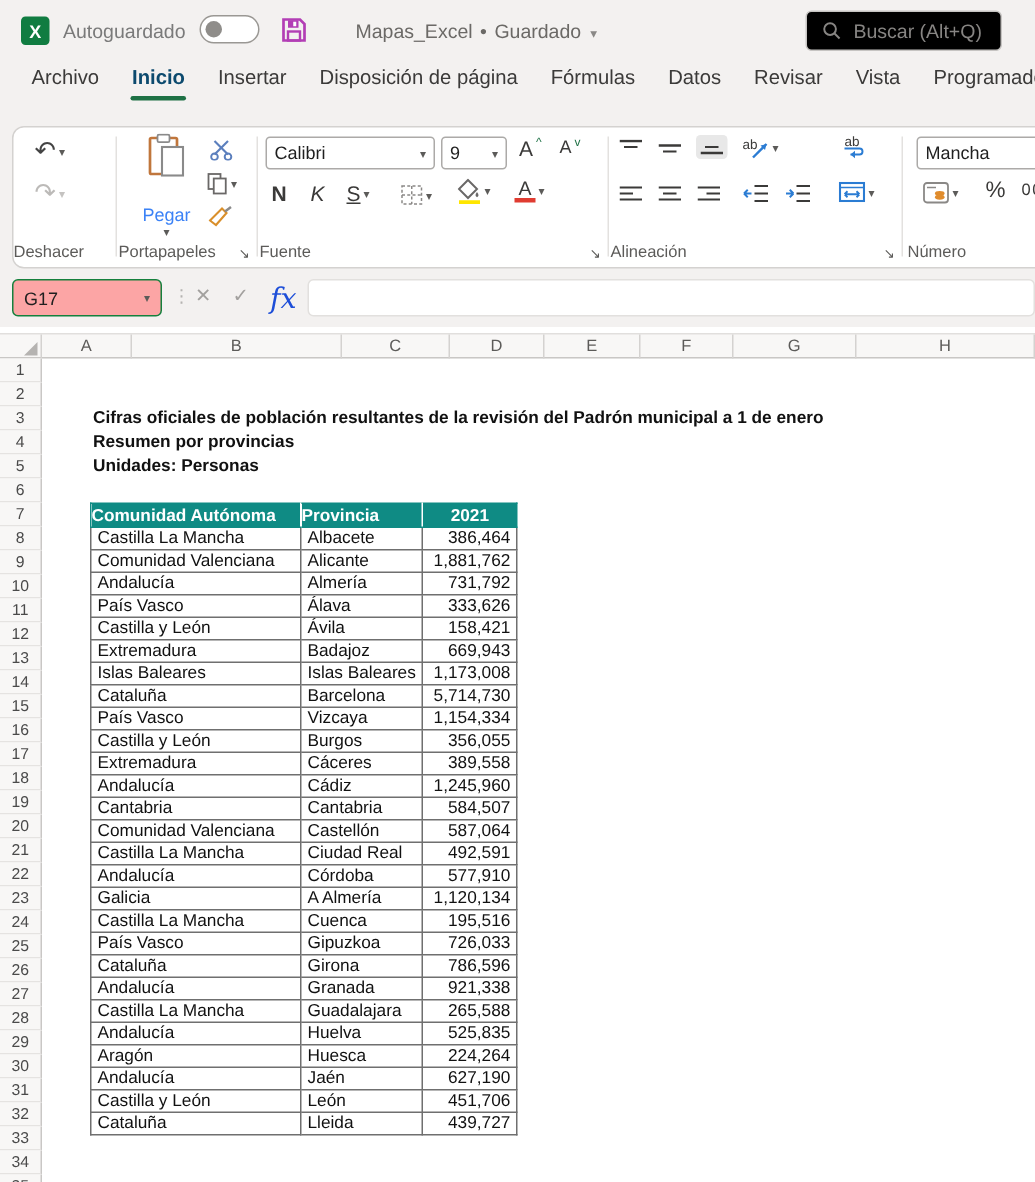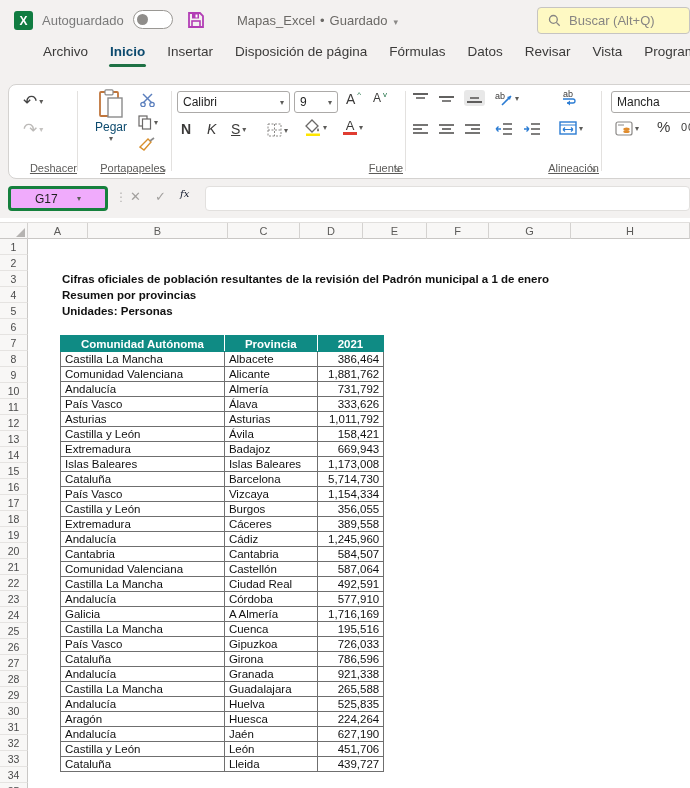--- a/index.html
+++ b/index.html
@@ -10,64 +10,64 @@
   
   #titlebar { position:absolute; left:0; top:0; width:690px; height:40px; background:#f3f1f0; }
   #excel-logo { position:absolute; left:14px; top:11px; width:19px; height:19px; background:#107c41; border-radius:3px; color:#fff; font-weight:bold; font-size:12px; display:flex; align-items:center; justify-content:center; }
   #autosave-label { position:absolute; left:42px; top:13px; font-size:13px; color:#7a7a7a; }
   #autosave-toggle { position:absolute; left:133px; top:10px; width:40px; height:19px; border:1px solid #9a9894; border-radius:10px; background:#fff; }
   #autosave-knob { position:absolute; left:3px; top:3px; width:11px; height:11px; border-radius:50%; background:#8f8d8a; }
   #save-btn { position:absolute; left:186px; top:10px; width:20px; height:20px; }
   #doc-title-wrap { position:absolute; left:237px; top:13px; font-size:13px; color:#6b6966; white-space:nowrap; }
   #doc-title-wrap .sep { margin:0 5px; }
   #title-caret { font-size:9px; color:#8a8886; margin-left:6px; }
-  #search-box { position:absolute; left:537px; top:7px; width:153px; height:27px; border:1px solid #c6c4c2; border-radius:4px; background:#fef9c3; display:flex; align-items:center; padding-left:10px; color:#878583; font-size:13px; gap:8px; white-space:nowrap; overflow:hidden; }
+  #search-box { position:absolute; left:537px; top:7px; width:131px; height:27px; border:1px solid #c6c4c2; border-radius:4px; background:#000000; display:flex; align-items:center; padding-left:10px; color:#878583; font-size:13px; gap:8px; white-space:nowrap; overflow:hidden; }
 
   
-  #tabs-row { position:absolute; left:0; top:42px; width:613px; height:24px; display:flex; padding-left:10px; gap:0;margin-left:22px; }
+  #tabs-row { position:absolute; left:0; top:42px; width:613px; height:24px; display:flex; padding-left:10px; gap:0; }
   .tab { font-size:13.5px; color:#3b3a39; padding:2px 11px 5px 11px; white-space:nowrap; position:relative; }
   .tab.active { font-weight:700; color:#0c4a6e; }
   .tab.active::after { content:""; position:absolute; left:10px; right:10px; bottom:-1px; height:3px; background:#1e7145; border-radius:2px; }
 
   
   #ribbon { position:absolute; left:8px; top:84px; width:700px; height:95px; background:#ffffff; border:1px solid #d4d2d0; border-radius:8px 0 0 8px; }
   .vsep { position:absolute; top:6px; height:80px; width:1px; background:#e3e1df; }
-  .grouplabel { position:absolute; bottom:4px; font-size:11px; color:#5c5b59; text-align:right; white-space:nowrap;text-decoration:underline; }
+  .grouplabel { position:absolute; bottom:4px; font-size:11px; color:#5c5b59; text-align:left; white-space:nowrap; }
   .launcher { position:absolute; bottom:4px; font-size:9px; color:#5c5b59; }
   .chev { font-size:8px; color:#5c5b59; }
   .combo { position:absolute; height:22px; border:1px solid #acaaa8; border-radius:3px; background:#fff; font-size:12px; color:#1f1f1f; display:flex; align-items:center; padding:0 5px; justify-content:space-between; }
   .ibtn { position:absolute; display:flex; align-items:center; gap:2px; }
   .glyph { font-family:"DejaVu Sans", sans-serif; }
   .sel { background:#e8e8e8; border-radius:3px; padding:2px 3px; }
   .txtbtn { font-size:14px; color:#3b3a39; }
 
   
   #formula-row { position:absolute; left:0; top:182px; width:690px; height:34px; }
-  #name-box { position:absolute; left:8px; top:4px; width:100px; height:25px; background:#f0abfc; border:3px solid #15803d; border-radius:4px; font-size:12px; display:flex; align-items:center; justify-content:space-between; padding:0 24px; color:#1f1f1f; }
+  #name-box { position:absolute; left:8px; top:4px; width:100px; height:25px; background:#fca5a5; border:1px solid #15803d; border-radius:4px; font-size:12px; display:flex; align-items:center; justify-content:space-between; padding:0 7px; color:#1f1f1f; }
   #fb-dots { position:absolute; left:115px; top:8px; color:#b5b3b1; font-size:12px; }
   #fb-cancel { position:absolute; left:130px; top:7px; color:#a2a09e; font-size:13px; }
   #fb-enter { position:absolute; left:155px; top:7px; color:#a2a09e; font-size:13px; }
-  #fb-fx { position:absolute; left:180px; top:6px; font-family:"DejaVu Serif", serif; font-style:italic; font-size:10px; color:#0f172a; }
+  #fb-fx { position:absolute; left:180px; top:6px; font-family:"DejaVu Serif", serif; font-style:italic; font-size:19px; color:#1d4ed8; }
   #formula-input { position:absolute; left:205px; top:4px; width:485px; height:25px; background:#fff; border:1px solid #e2e0de; border-radius:4px; }
 
   
   #sheet { position:absolute; left:0; top:218px; width:690px; height:570px; background:#fff; overflow:hidden; }
   #colhead-row { position:absolute; left:0; top:4px; height:17px; width:690px; display:flex; background:#f8f7f6; border-bottom:1px solid #c9c7c5; border-top:1px solid #e1dfdd; }
   #select-all { width:28px; height:16px; position:relative; border-right:1px solid #d4d2d0; }
   #select-all::after { content:""; position:absolute; right:2px; bottom:2px; border-left:9px solid transparent; border-bottom:9px solid #b5b3b1; }
   .colhead { height:16px; font-size:11px; color:#5c5b59; display:flex; align-items:center; justify-content:center; border-right:1px solid #d4d2d0; }
   #rownums { position:absolute; left:0; top:21px; width:28px; }
   .rownum { height:16px; font-size:10.5px; color:#4a4a4a; background:#f8f7f6; border-right:1px solid #c9c7c5; border-bottom:1px solid #e5e3e1; display:flex; align-items:center; justify-content:center; }
   #content { position:absolute; left:28px; top:21px; width:662px; height:549px; }
   .docline { position:absolute; left:34px; font-size:11.5px; height:16px; display:flex; align-items:center; white-space:nowrap; color:#111; }
   .docline b { font-weight:700; }
 
   
   #pop-table { position:absolute; left:32px; top:96px; border-collapse:collapse; table-layout:fixed; font-size:11.5px; }
-  #pop-table th { background:#0f8b84; color:#fff; font-weight:700; height:16px; text-align:left; padding:0 20px; border:1px solid #0f8b84; border-right:1px solid #fff; white-space:nowrap; overflow:hidden; }
+  #pop-table th { background:#0f8b84; color:#fff; font-weight:700; height:16px; text-align:left; padding:0 0; border:1px solid #0f8b84; border-right:1px solid #fff; white-space:nowrap; overflow:hidden; }
   #pop-table th:last-child { text-align:center; border-right:1px solid #0f8b84; }
   #pop-table td { height:15px; border:1px solid #6f6f6f; padding:0 4px; white-space:nowrap; overflow:hidden; color:#111; }
   #pop-table td.num { text-align:right; }
   #pop-table col.c1 { width:140px; } #pop-table col.c2 { width:72px; } #pop-table col.c3 { width:63px; }
 
   svg { display:block; }
 </style>
 </head>
 <body>
 
@@ -124,21 +124,21 @@
     <span class="chev" style="color:#c5c3c1;">▾</span>
   </div>
   <div class="grouplabel" style="left:0; width:68px;">Deshacer</div>
 
   <div class="abs" style="left:76px; top:4px; width:52px; text-align:center;">
     <svg width="26" height="30" viewBox="0 0 26 30" style="margin:0 auto;">
       <rect x="2" y="3" width="18" height="24" fill="none" stroke="#c0763c" stroke-width="1.8" rx="1"></rect>
       <rect x="7" y="0.8" width="8" height="5" fill="#fff" stroke="#8a8a8a" stroke-width="1.2" rx="1"></rect>
       <rect x="10" y="9" width="14" height="19" fill="#fff" stroke="#8a8a8a" stroke-width="1.4"></rect>
     </svg>
-    <div style="font-size:12px; color:#0c4a6e; margin-top:1px;">Pegar</div>
+    <div style="font-size:12px; color:#3b82f6; margin-top:17px;">Pegar</div>
     <div class="chev">▾</div>
   </div>
   <div class="abs" style="left:131px; top:8px;">
     <svg width="16" height="14" viewBox="0 0 16 14">
       <line x1="3" y1="1" x2="12" y2="10" stroke="#5b7fbd" stroke-width="1.4"></line>
       <line x1="12" y1="1" x2="3" y2="10" stroke="#5b7fbd" stroke-width="1.4"></line>
       <circle cx="3" cy="11.5" r="2.2" fill="none" stroke="#5b7fbd" stroke-width="1.3"></circle>
       <circle cx="12" cy="11.5" r="2.2" fill="none" stroke="#5b7fbd" stroke-width="1.3"></circle>
     </svg>
   </div>
@@ -413,25 +413,20 @@
     <td>Andalucía</td>
     <td>Almería</td>
     <td class="num">731,792</td>
   </tr>
           <tr>
     <td>País Vasco</td>
     <td>Álava</td>
     <td class="num">333,626</td>
   </tr>
           <tr>
-    <td>Asturias</td>
-    <td>Asturias</td>
-    <td class="num">1,011,792</td>
-  </tr>
-          <tr>
     <td>Castilla y León</td>
     <td>Ávila</td>
     <td class="num">158,421</td>
   </tr>
           <tr>
     <td>Extremadura</td>
     <td>Badajoz</td>
     <td class="num">669,943</td>
   </tr>
           <tr>
@@ -480,21 +475,21 @@
     <td class="num">492,591</td>
   </tr>
           <tr>
     <td>Andalucía</td>
     <td>Córdoba</td>
     <td class="num">577,910</td>
   </tr>
           <tr>
     <td>Galicia</td>
     <td>A Almería</td>
-    <td class="num">1,716,169</td>
+    <td class="num">1,120,134</td>
   </tr>
           <tr>
     <td>Castilla La Mancha</td>
     <td>Cuenca</td>
     <td class="num">195,516</td>
   </tr>
           <tr>
     <td>País Vasco</td>
     <td>Gipuzkoa</td>
     <td class="num">726,033</td>

